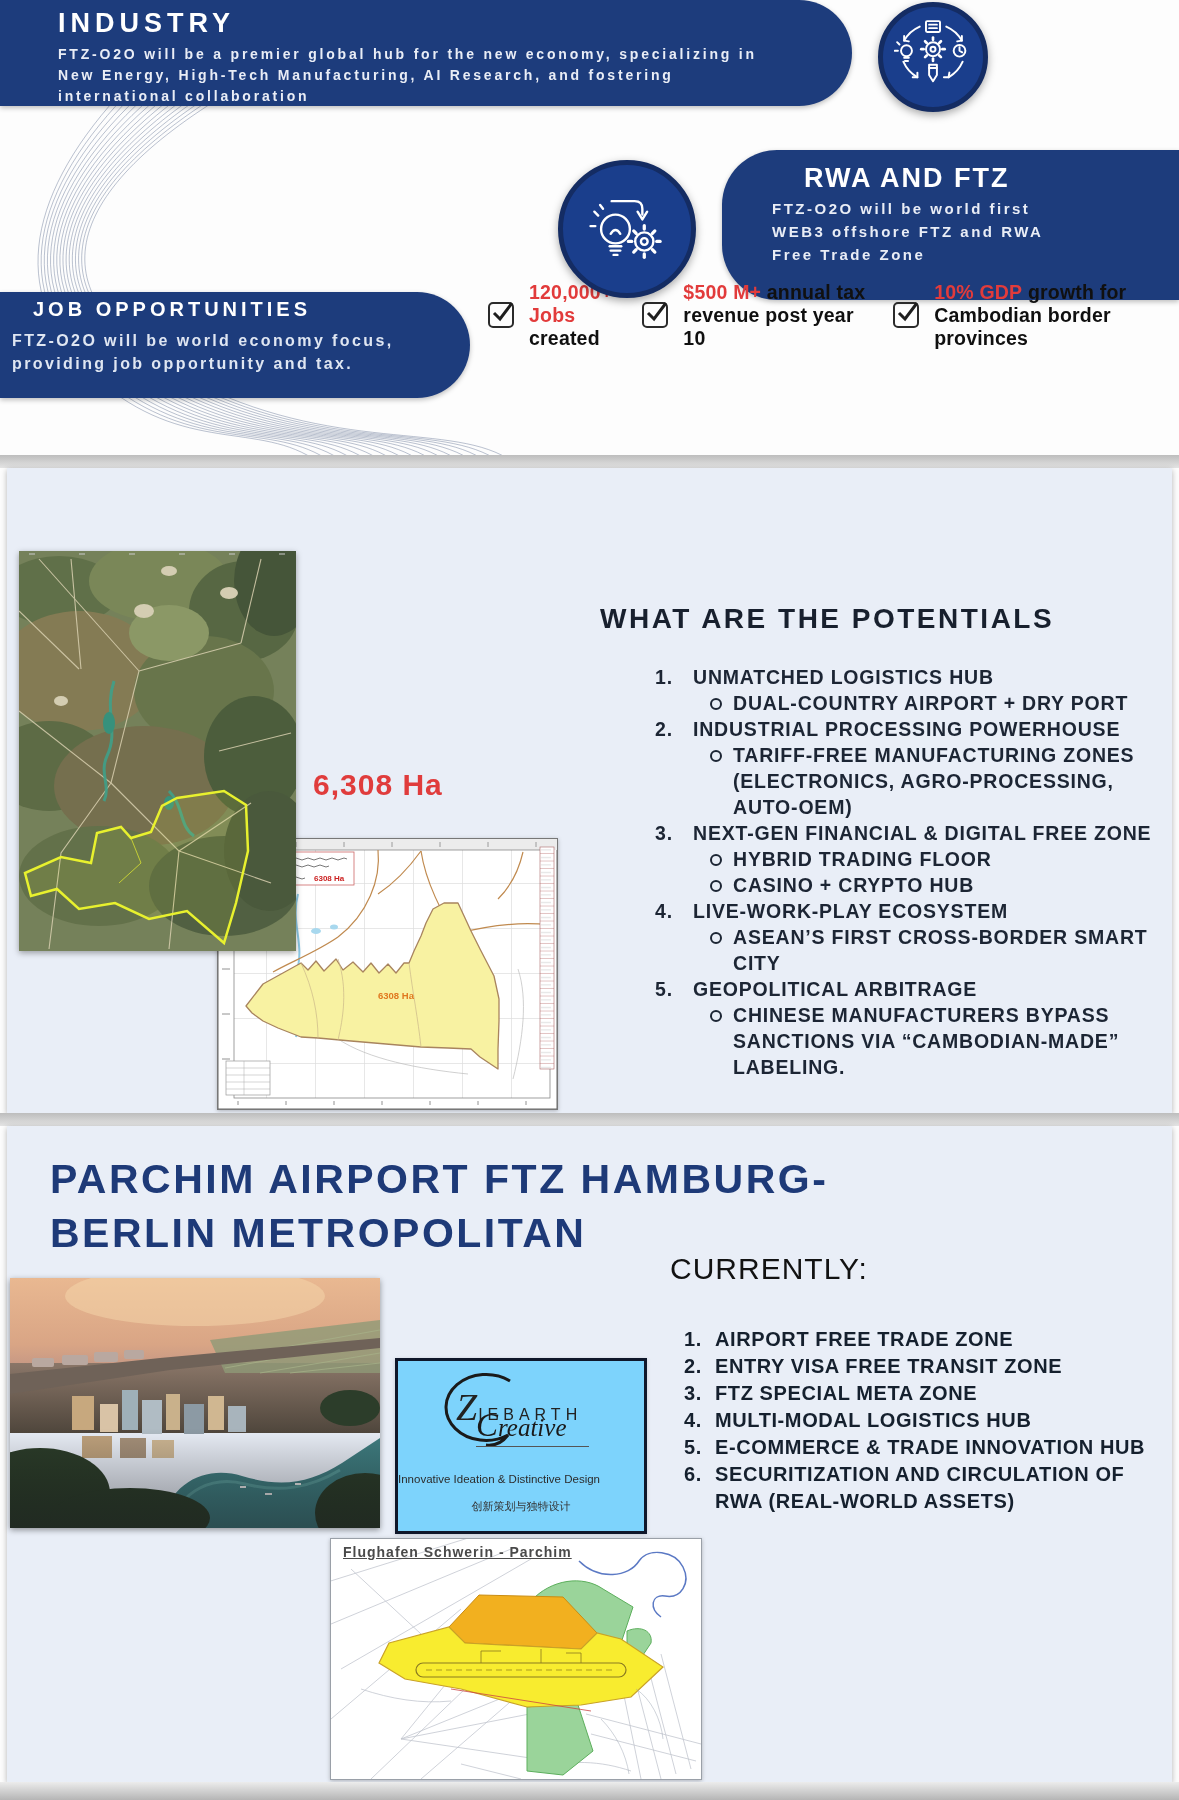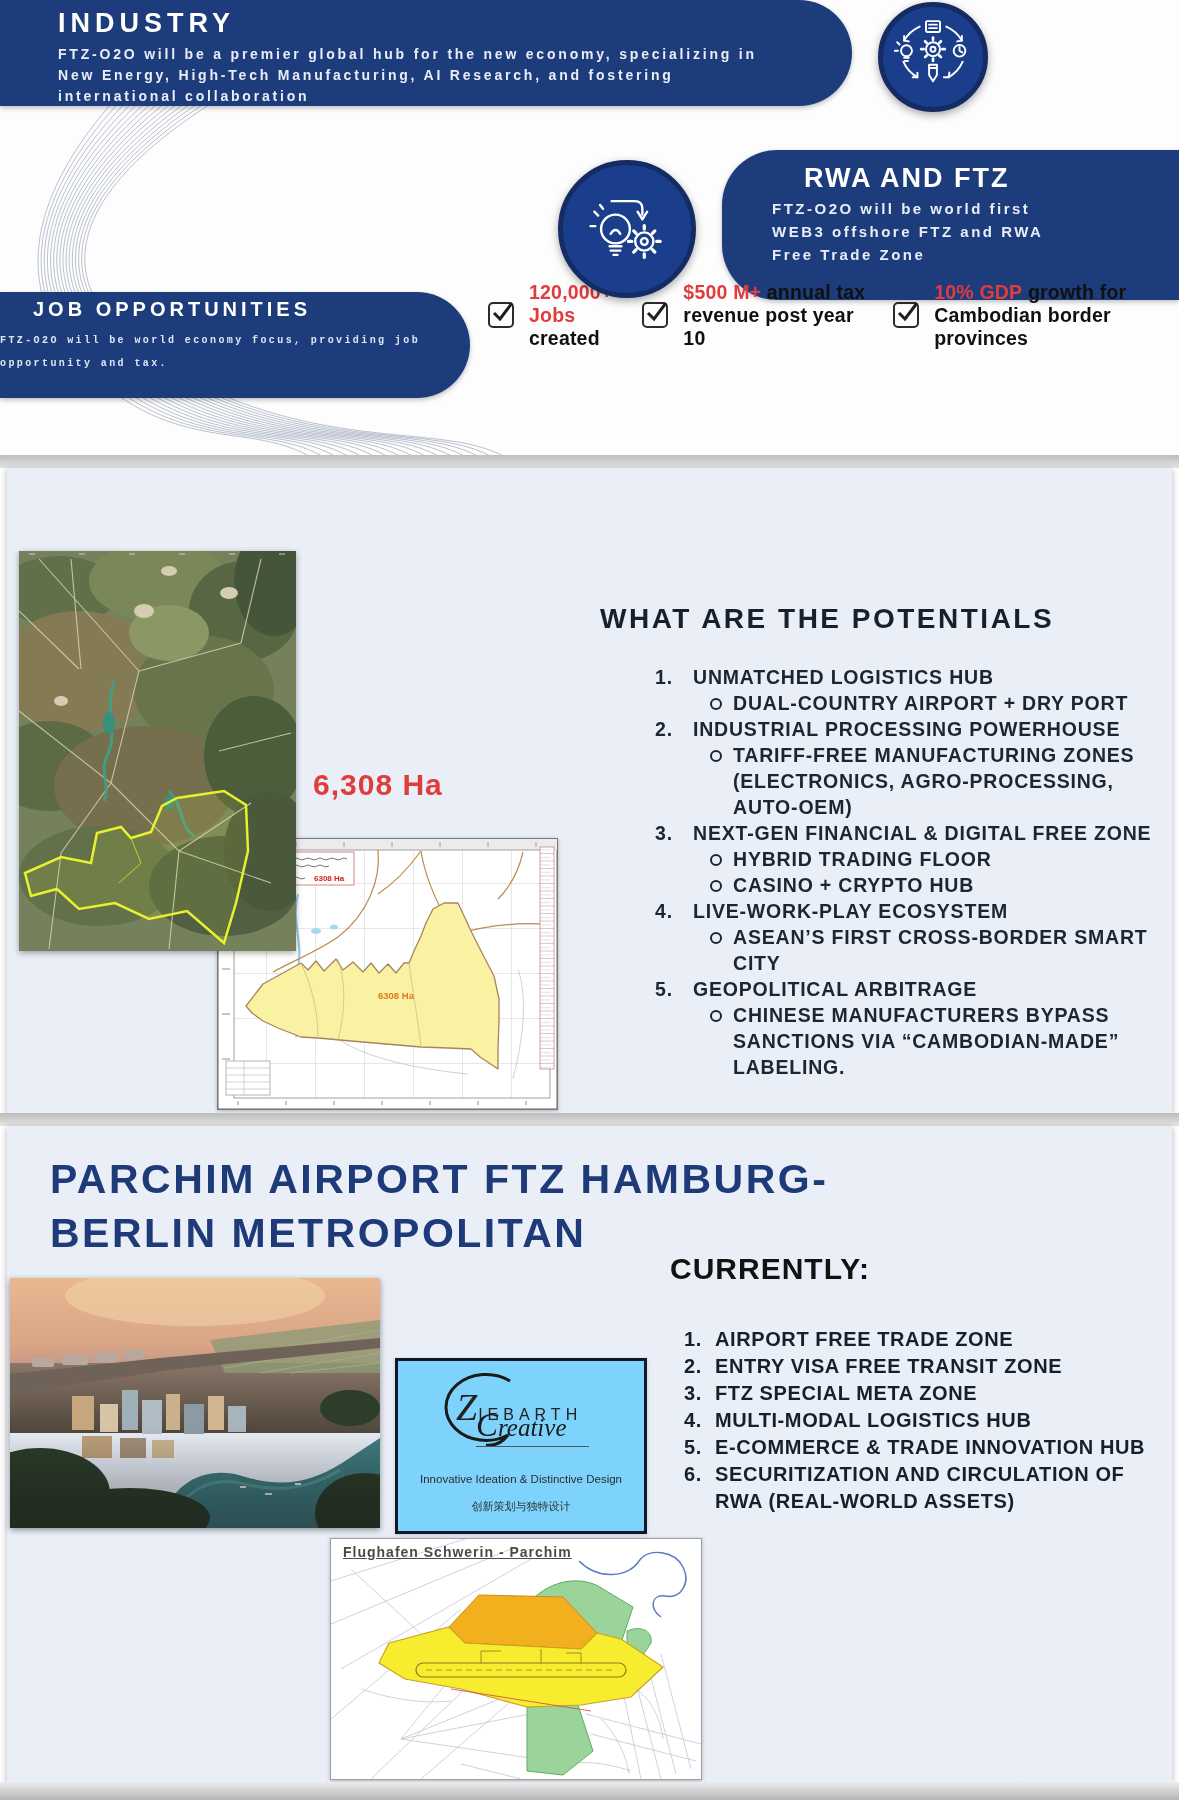--- a/index.html
+++ b/index.html
@@ -22,22 +22,22 @@
   .badge1{left:878px;top:2px;width:100px;height:100px;}
   .badge2{left:558px;top:160px;width:128px;height:128px;}
 
   .rwa-box{left:722px;top:150px;width:457px;height:150px;border-radius:55px 0 0 55px;}
   .rwa-box h2{margin:13px 0 0 82px;font-size:27px;letter-spacing:2px;font-weight:bold;}
   .rwa-box p{margin:3px 0 0 50px;width:305px;font-size:15px;font-weight:bold;
              letter-spacing:2.5px;line-height:23px;color:#e9edf6;}
 
   .jobs-box{left:0;top:292px;width:470px;height:106px;border-radius:0 58px 58px 0;}
   .jobs-box h2{margin:6px 0 0 33px;font-size:20px;letter-spacing:4px;font-weight:bold;}
-  .jobs-box p{margin:8px 0 0 0;width:460px;font-size:10px;font-weight:bold;
-              letter-spacing:2.4px;line-height:23px;color:#dfe6f2;font-family:Liberation Mono, monospace;}
+  .jobs-box p{margin:8px 0 0 12px;width:460px;font-size:16px;font-weight:bold;
+              letter-spacing:2.4px;line-height:23px;color:#dfe6f2;}
 
   
   .checklist{position:absolute;left:488px;top:303px;z-index:2;display:flex;flex-direction:row;gap:14px;}
   .check-row{display:flex;align-items:center;gap:15px;height:24px;}
   .checkbox{width:22px;height:22px;border:2.6px solid #2b2b2b;border-radius:5px;position:relative;flex:none;}
   .checkbox svg{position:absolute;left:0;top:-4px;overflow:visible;}
   .checkbox polyline{fill:none;stroke:#1e1e1e;stroke-width:3;}
   .check-text{font-size:19.5px;font-weight:bold;color:#101010;letter-spacing:.2px;}
   .hl{color:#e23b3b;}
 
@@ -73,41 +73,41 @@
   .potentials{position:absolute;left:648px;top:196px;width:520px;}
   .pot-head{display:flex;gap:12px;font-size:19.5px;font-weight:bold;color:#1c2534;
             letter-spacing:.8px;line-height:26px;}
   .pot-num{min-width:26px;flex:none;}
   .pot-sub{display:flex;gap:11px;margin-left:55px;font-size:19.5px;font-weight:bold;
            color:#1c2534;letter-spacing:.8px;line-height:26px;}
   .sub-bullet{width:8px;height:8px;border:2.2px solid #1c2534;border-radius:50%;
               margin-top:8px;flex:none;}
 
   
-  .currently{position:absolute;left:663px;top:126px;font-size:30px;font-weight:bold;
+  .currently{position:absolute;left:663px;top:126px;font-size:30px;font-weight:normal;
              color:#121212;letter-spacing:1px;margin:0;}
   .aerial{position:absolute;left:3px;top:152px;width:370px;height:250px;z-index:3;
           box-shadow:0 2px 6px rgba(0,0,0,.4);}
   .currently-list{position:absolute;left:677px;top:200px;width:482px;}
   .cur-item{display:flex;font-size:20px;font-weight:bold;color:#15202e;
             line-height:27px;letter-spacing:.6px;}
   .cur-num{min-width:31px;flex:none;}
 
   .ziebarth{position:absolute;left:388px;top:232px;width:246px;height:170px;background:#7dd3fc;
             border:3px solid #0f172a;box-shadow:0 1px 4px rgba(0,0,0,.15);}
   .zb-mark{position:absolute;left:26px;top:8px;width:120px;height:80px;}
   .zb-mark svg{stroke:#1a1a1a;fill:none;}
   .zb-brand{position:absolute;left:58px;top:24px;font-size:16px;letter-spacing:5px;color:#222;}
   .zb-brand::first-letter{font-size:38px;font-family:"Liberation Serif",serif;
                           font-style:italic;letter-spacing:1px;}
   .zb-script{position:absolute;left:78px;top:46px;font-family:"Liberation Serif",serif;
              font-style:italic;font-size:25px;color:#1a1a1a;border-bottom:1.6px solid #555;
              padding:0 22px 2px 0;}
   .zb-script::first-letter{font-size:33px;}
-  .zb-tagline{position:absolute;left:0;top:112px;width:100%;text-align:center;
+  .zb-tagline{position:absolute;left:0;top:112px;width:100%;text-align:left;
               font-size:11.5px;color:#2c2c2c;}
   .zb-tagline-cn{position:absolute;left:0;top:138px;width:100%;text-align:center;
                  font-size:11px;color:#333;}
 
   .parchim-map{position:absolute;left:323px;top:412px;width:370px;height:240px;background:#fff;
                border:1px solid #9aa0a8;z-index:2;box-shadow:0 1px 4px rgba(0,0,0,.25);}
   .pmap-title{position:absolute;left:0;top:5px;width:100%;text-align:left;font-size:14px;
               font-weight:bold;color:#4a4a4a;text-decoration:underline;letter-spacing:1px;z-index:2;margin-left:12px;}
   .parchim-map svg{position:absolute;left:0;top:0;}
 </style>

